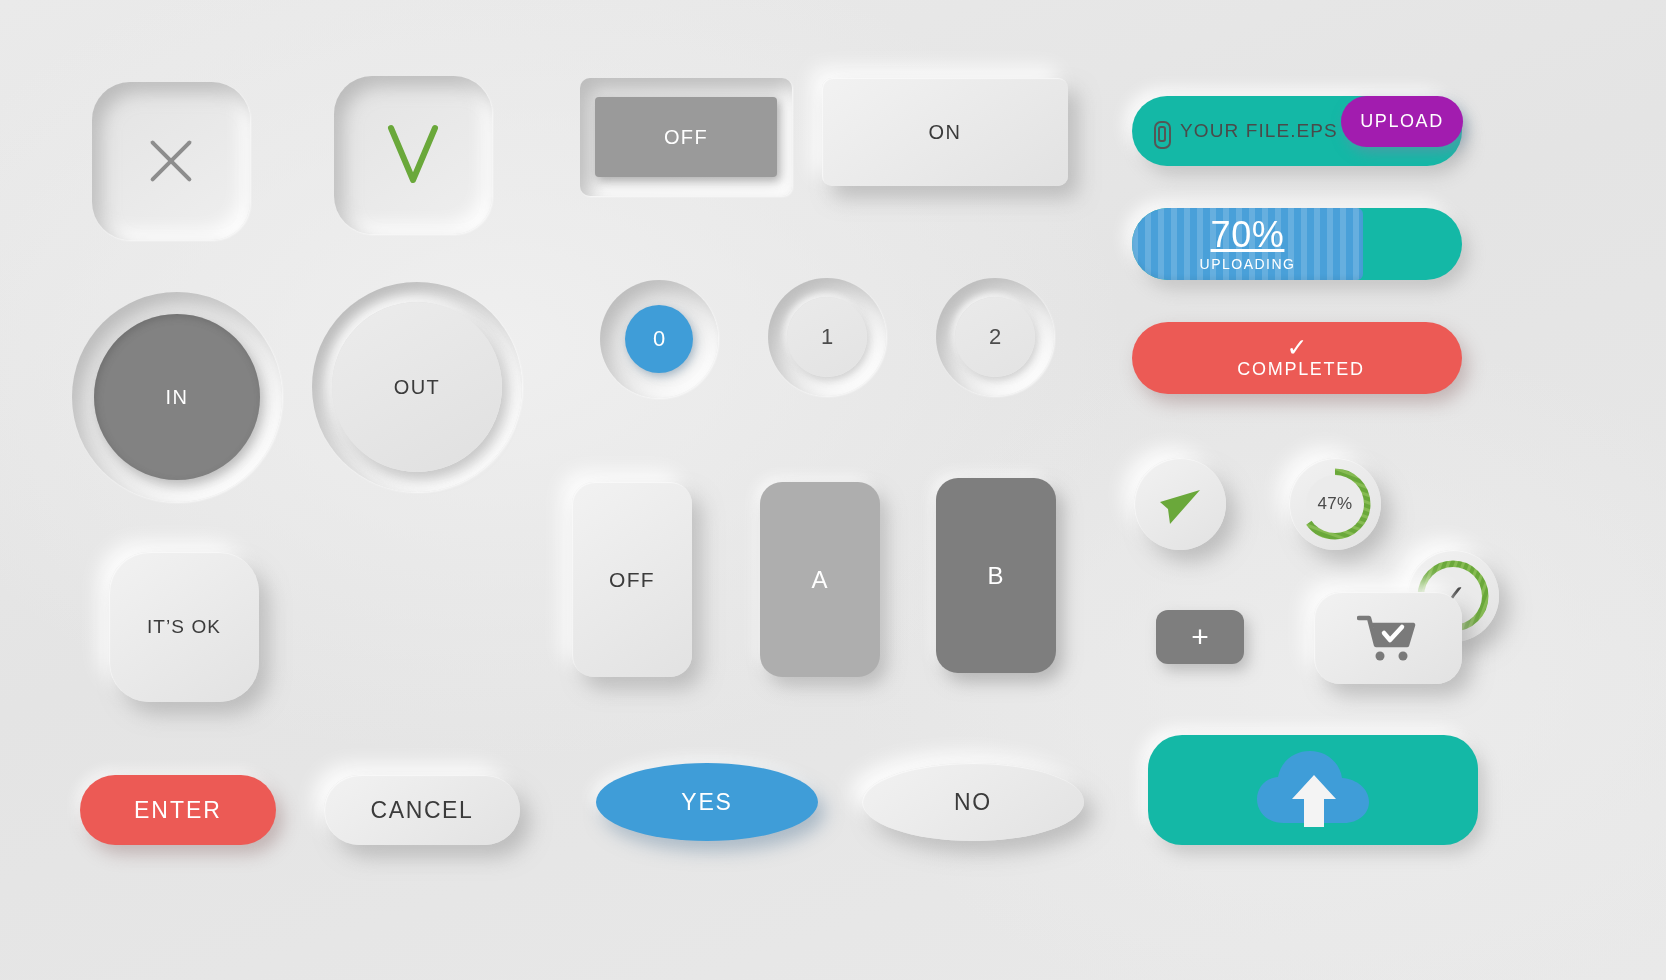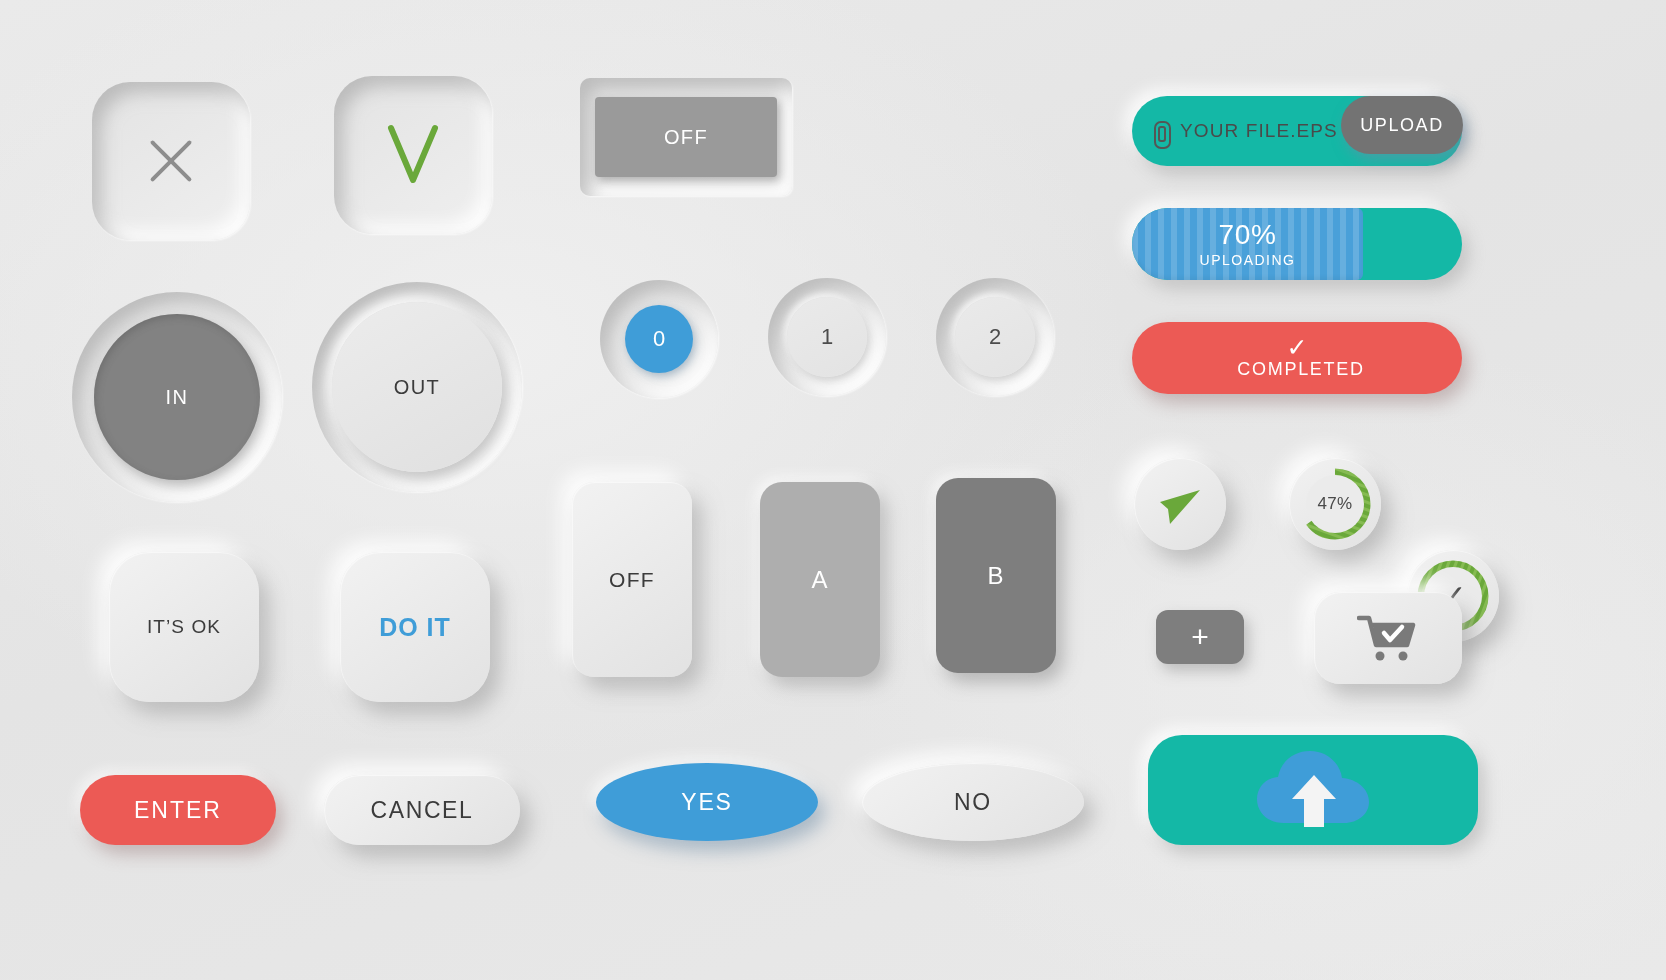--- a/index.html
+++ b/index.html
@@ -88,42 +88,42 @@
   }
   .clip-icon::after {
     content: ""; position: absolute; left: 2.4px; top: 3px;
     width: 4px; height: 12px; border: 2px solid #555;
     border-radius: 3px;
   }
   #upload-filename {
     font-size: 19px; letter-spacing: 1.1px; color: #4a4a4a; white-space: nowrap;
   }
   #upload-btn {
-    width: 122px; height: 58px; border-radius: 35px;
-    background: #737373;
+    width: 122px; height: 51px; border-radius: 35px;
+    background: #a21caf;
     box-shadow: 4px 6px 13px rgba(110,140,165,0.55);
   }
   #upload-btn .lbl { font-size: 18px; letter-spacing: 1.6px; }
 
   
   #progress-track { width: 330px; height: 72px; border-radius: 36px; }
   #progress-fill {
     height: 72px; border-radius: 36px 6px 6px 36px;
     background-color: #49a0d9;
     background-image: repeating-linear-gradient(
       90deg,
       rgba(255,255,255,0.16) 0px,
       rgba(255,255,255,0.16) 6px,
       rgba(255,255,255,0.00) 6px,
       rgba(255,255,255,0.00) 13px);
     box-shadow: inset 0 -2px 5px rgba(0,0,0,0.06);
     display: flex; flex-direction: column;
     align-items: center; justify-content: center;
   }
-  #progress-pct { color:#fff; font-size: 28px; letter-spacing: 0.6px; line-height: 1; }
+  #progress-pct { color:#fff; font-size: 36px; letter-spacing: 0.6px; line-height: 1; text-decoration: underline; }
   #progress-state { color:#fff; font-size: 14px; letter-spacing: 1.5px; margin-top: 3px; }
 
   
   #completed-bar {
     width: 330px; height: 72px; border-radius: 36px;
     background: #ec5a55;
     box-shadow: 6px 9px 18px rgba(150,120,120,0.45);
     flex-direction: column;
   }
   #completed-check { color:#fff; font-size: 25px; line-height: 0.9; font-weight: 300;}
@@ -228,20 +228,23 @@
       <path d="M6 6 L28 58 L50 6" fill="none" stroke="#6aa83a" stroke-width="6" stroke-linecap="round" stroke-linejoin="round"></path>
     </svg>
   </div>
 
   <div class="el inset center" id="toggle-off-track" style="left:580px; top:78px;">
     <div class="center" id="toggle-off-knob">
       <span class="lbl lbl-w">OFF</span>
     </div>
   </div>
 
+  <div class="el raised center" id="toggle-on-track" style="left:822px; top:78px;">
+    <span class="lbl">ON</span>
+  </div>
 
   <div class="el flat-soft" id="upload-bar" style="left:1132px; top:96px; display:flex; align-items:center; padding-left:22px;">
     <span class="clip-icon"></span>
     <span id="upload-filename">YOUR FILE.EPS</span>
   </div>
   <div class="el center" id="upload-btn" style="left:1341px; top:96px;">
     <span class="lbl lbl-w">UPLOAD</span>
   </div>
 
   <div class="el flat-soft" id="progress-track" style="left:1132px; top:208px; display:flex; align-items:center;">
@@ -279,23 +282,20 @@
     </div>
   </div>
   <div class="el inset center radio-well" style="left:936px; top:278px;">
     <div class="center radio-inner">
       <span class="lbl">2</span>
     </div>
   </div>
 
   <div class="el raised center" id="btn-ok" style="left:109px; top:552px;">
     <span class="lbl">IT’S OK</span>
-  </div>
-  <div class="el raised center" id="btn-doit" style="left:340px; top:552px;">
-    <span class="lbl">DO IT</span>
   </div>
 
   <div class="el raised center vtab" id="vtab-off" style="left:572px; top:482px;">
     <span class="lbl">OFF</span>
   </div>
   <div class="el center vtab" id="vtab-a" style="left:760px; top:482px;">
     <span class="lbl lbl-w">A</span>
   </div>
   <div class="el center vtab" id="vtab-b" style="left:936px; top:478px;">
     <span class="lbl lbl-w">B</span>

